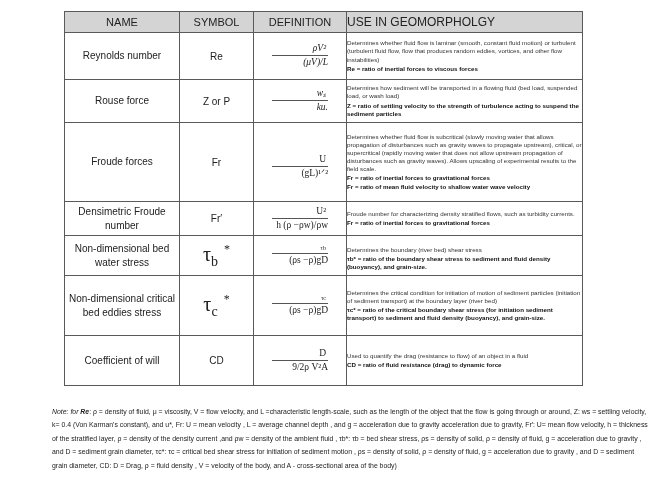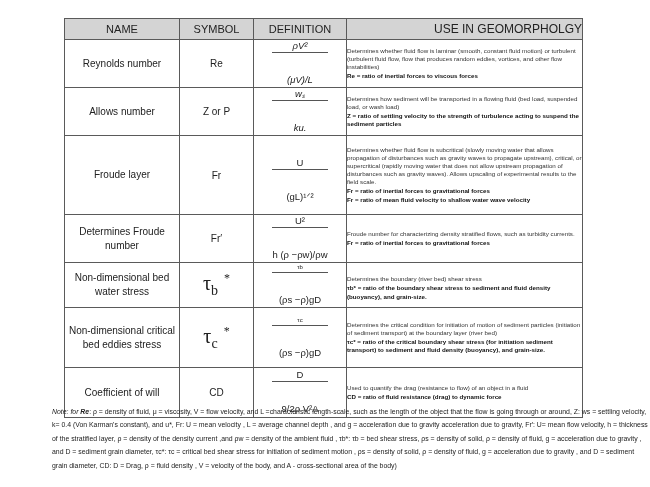--- a/index.html
+++ b/index.html
@@ -1,32 +1,32 @@
 <!DOCTYPE html>
 <html><head>
 <meta charset="utf-8">
 <style>
   html, body { margin: 0; padding: 0; background: #ffffff; }
   body { width: 650px; height: 487px; position: relative; overflow: hidden;
          font-family: "Liberation Sans", sans-serif; color: #222; }
-  table.geo { position: absolute; left: 64px; top: 18px; width: 518px;
+  table.geo { position: absolute; left: 64px; top: 11px; width: 518px;
               border-collapse: collapse; table-layout: fixed; }
   table.geo td, table.geo th { border: 1px solid #5a5a5a; padding: 0; vertical-align: middle; }
   table.geo { border: 1.5px solid #333; }
   th { background: #d4d4d4; font-weight: normal; font-size: 11px; height: 20px; color: #222; }
-  th.use { text-align: right; padding-left: 5px; font-size: 12px; }
+  th.use { text-align: left; padding-left: 5px; font-size: 12px; }
   td.name { text-align: center; font-size: 10px; line-height: 14px; padding: 0 6px; }
   td.sym { text-align: center; font-size: 10px; }
   td.sym.big { font-size: 20px; font-family: Liberation Serif, serif; }
   td.sym.big sub { font-size: 14px; }
   td.sym.big sup { font-size: 12px; vertical-align: 8px; margin-left: 6px; }
   td.def { text-align: center; vertical-align: top; padding-top: 3px; }
-  .frac { display: inline-block; text-align: center; font-size: 9.5px; line-height: 11px; }
+  .frac { display: inline-block; text-align: right; font-size: 9.5px; line-height: 11px; font-family: Liberation Serif, serif; }
   .frac .num { display: block; border-bottom: 1px solid #555; padding: 0 2px 1px; min-width: 52px; }
-  .frac .den { display: block; padding-top: 1px; margin-top: 20px; }
+  .frac .den { display: block; padding-top: 1px; }
   .frac.small .num { font-size: 6px; line-height: 8px; }
   .it { font-style: italic; }
   td.use { font-size: 6.2px; line-height: 8.1px; padding: 3px 4px 3px 5px; vertical-align: top; color: #333; }
   td.use .b { font-weight: bold; color: #111; display: block; margin-top: 1px; }
   .note { position: absolute; left: 52px; top: 405px; width: 596px;
           font-size: 6.9px; line-height: 13.4px; color: #222; }
   .note .it { font-style: italic; }
   sub, sup { font-size: 70%; }
 </style>
 </head>
@@ -58,52 +58,52 @@
           <span class="den it">(μV)/L</span>
         </span>
       </td>
       <td class="use">
         <span>Determines whether fluid flow is laminar (smooth, constant fluid motion) or turbulent (turbulent fluid flow, flow that produces random eddies, vortices, and other flow instabilities)</span>
         <span class="b">Re = ratio of inertial forces to viscous forces</span>
       </td>
     </tr>
 
     <tr style="height:43px">
-      <td class="name">Allows number</td>
+      <td class="name">Rouse force</td>
       <td class="sym">Z or P</td>
       <td class="def">
         <span class="frac">
           <span class="num it">wₛ</span>
           <span class="den it">ku.</span>
         </span>
       </td>
       <td class="use">
         <span>Determines how sediment will be transported in a flowing fluid (bed load, suspended load, or wash load)</span>
         <span class="b">Z = ratio of settling velocity  to the strength of turbulence acting to suspend the sediment particles</span>
       </td>
     </tr>
 
     <tr style="height:79px">
-      <td class="name">Froude layer</td>
+      <td class="name">Froude forces</td>
       <td class="sym">Fr</td>
       <td class="def" style="padding-top:10px">
         <span class="frac">
           <span class="num">U</span>
           <span class="den">(gL)¹ᐟ²</span>
         </span>
       </td>
       <td class="use">
         <span>Determines whether fluid flow is subcritical (slowly moving water that allows propagation of disturbances such as gravity waves to propagate upstream), critical, or supercritical (rapidly moving water that does not allow upstream propagation of disturbances such as gravity waves). Allows upscaling of  experimental results to the field scale.</span>
         <span class="b">Fr = ratio of inertial forces to gravitational forces</span>
         <span class="b">Fr = ratio of mean fluid velocity to shallow water wave velocity</span>
       </td>
     </tr>
 
     <tr style="height:34px">
-      <td class="name">Determines Froude number</td>
+      <td class="name">Densimetric Froude number</td>
       <td class="sym">Fr′</td>
       <td class="def">
         <span class="frac">
           <span class="num">U²</span>
           <span class="den">h (ρ −ρw)/ρw</span>
         </span>
       </td>
       <td class="use">
         <span>Froude number for characterizing density stratified flows, such as turbidity currents.</span>
         <span class="b">Fr = ratio of inertial forces to gravitational forces</span>

